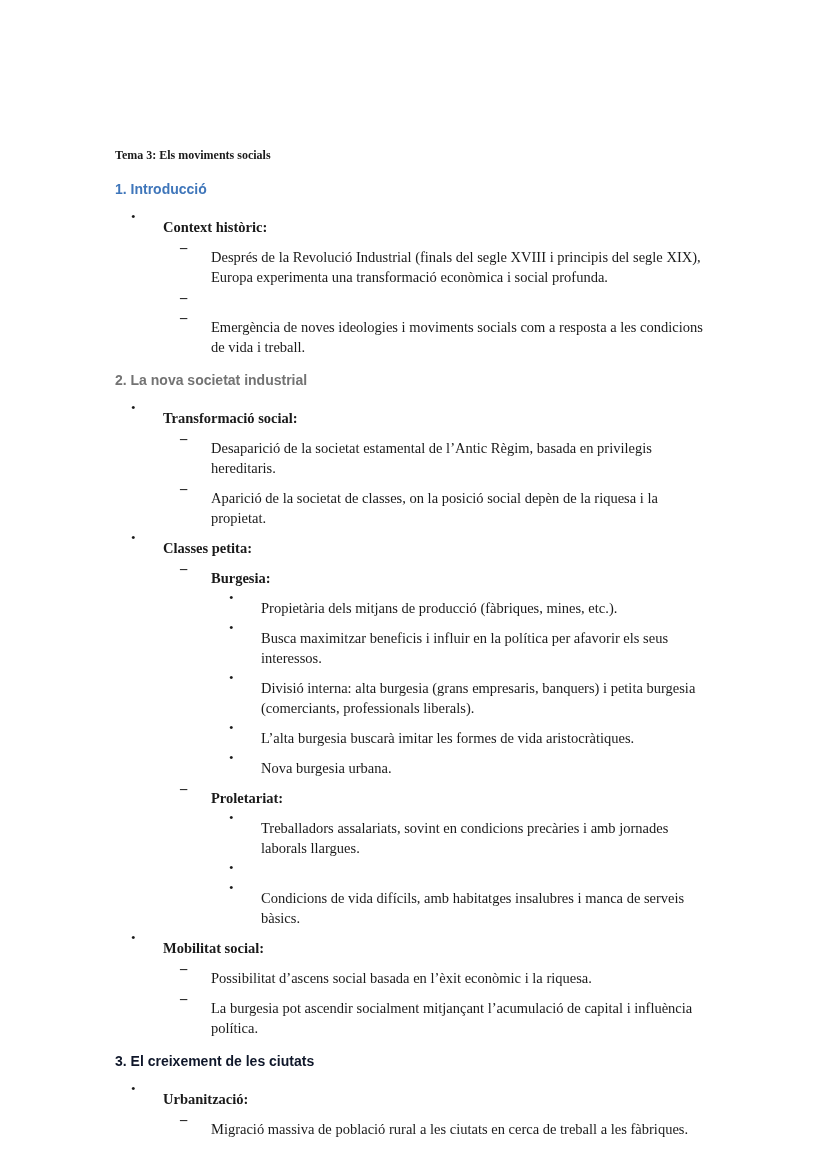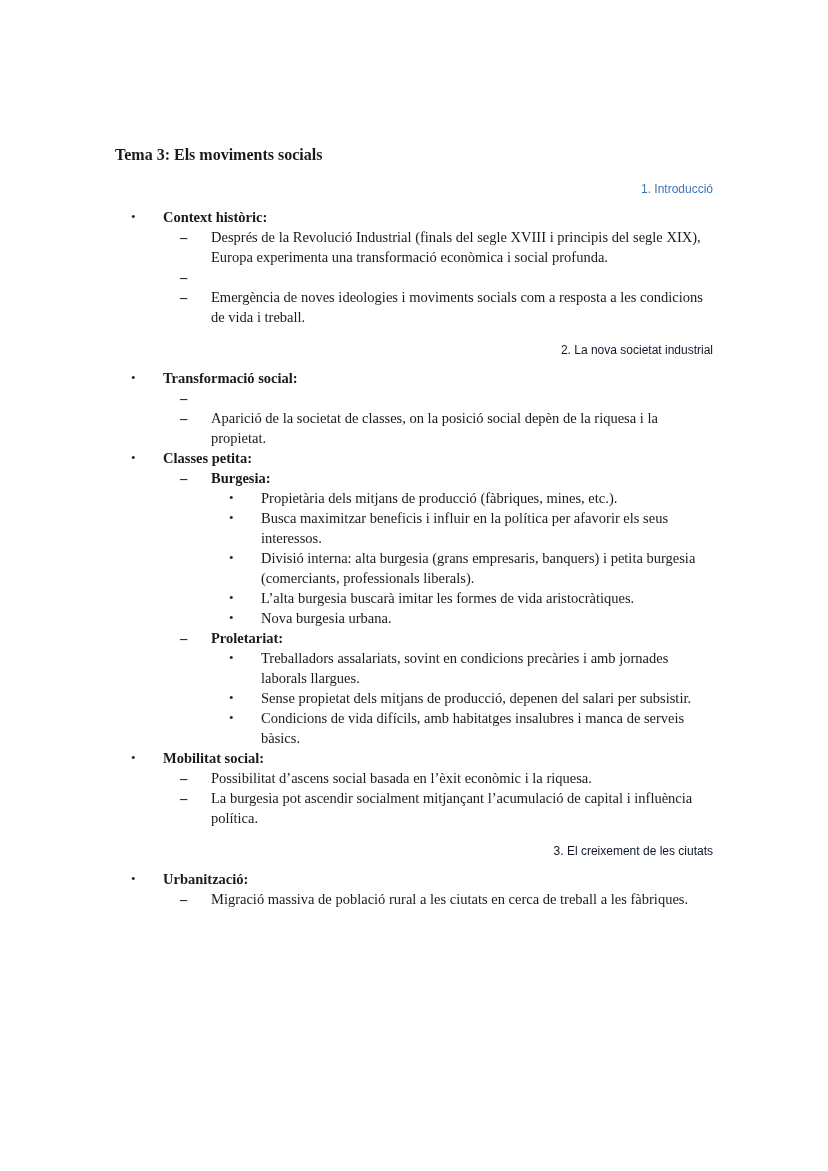--- a/index.html
+++ b/index.html
@@ -15,46 +15,45 @@
     height: 1171px;
     padding: 144px 115px 0 115px;
     font-family: "Liberation Serif", serif;
     font-size: 14.5px;
     line-height: 20px;
     color: #1a1a1a;
   }
   .doc-title {
     font-family: "Liberation Serif", serif;
     font-weight: 700;
-    font-size: 16px;
+    font-size: 12px;
     line-height: 22px;
   }
   .sec-h {
     font-family: "Liberation Sans", sans-serif;
-    font-weight: 400;
-    font-size: 12px;
+    font-weight: 700;
+    font-size: 14px;
     line-height: 18px;
     margin: 14px 0 9px 0;
     color: #3f76ba;
-    text-align: right;
   }
   .row { display: flex; align-items: flex-start; }
   .row .mk {
     flex: 0 0 auto;
     text-align: left;
   }
   .l1 { padding-left: 16px; }
   .l1 .mk { width: 32px; }
   .l2 { padding-left: 65px; }
   .l2 .mk { width: 31px; }
   .l3 { padding-left: 114px; }
   .l3 .mk { width: 32px; }
   .mk.dash { font-weight: 700; }
   .mk.dot { font-size: 13px; line-height: 20px; }
-  .txt { flex: 1 1 auto; }
+  .txt { flex: 1 1 auto; margin-top: 10px; }
   .lbl { font-weight: 700; }
 </style>
 </head>
 <body style="background: rgb(255, 255, 255);">
 
 <div class="page" style="color: rgb(26, 26, 26);">
 
   <div class="doc-title">Tema 3: Els moviments socials</div>
 
   <div class="sec-h" style="color: rgb(63, 118, 186);">1. Introducció</div>
@@ -68,28 +67,29 @@
     <span class="txt">Després de la Revolució Industrial (finals del segle XVIII i principis del segle XIX), Europa experimenta una transformació econòmica i social profunda.</span>
   </div>
   <div class="row l2">
     <span class="mk dash">–</span>
   </div>
   <div class="row l2">
     <span class="mk dash">–</span>
     <span class="txt">Emergència de noves ideologies i moviments socials com a resposta a les condicions de vida i treball.</span>
   </div>
 
-  <div class="sec-h" style="color: #0f172a;">2. La nova societat industrial</div>
+  <div class="sec-h" style="color: #737373;">2. La nova societat industrial</div>
 
   <div class="row l1">
     <span class="mk dot">•</span>
     <span class="txt lbl">Transformació social:</span>
   </div>
   <div class="row l2">
     <span class="mk dash">–</span>
+    <span class="txt">Desaparició de la societat estamental de l’Antic Règim, basada en privilegis hereditaris.</span>
   </div>
   <div class="row l2">
     <span class="mk dash">–</span>
     <span class="txt">Aparició de la societat de classes, on la posició social depèn de la riquesa i la propietat.</span>
   </div>
 
   <div class="row l1">
     <span class="mk dot">•</span>
     <span class="txt lbl">Classes petita:</span>
   </div>
@@ -122,21 +122,20 @@
   <div class="row l2">
     <span class="mk dash">–</span>
     <span class="txt lbl">Proletariat:</span>
   </div>
   <div class="row l3">
     <span class="mk dot">•</span>
     <span class="txt">Treballadors assalariats, sovint en condicions precàries i amb jornades laborals llargues.</span>
   </div>
   <div class="row l3">
     <span class="mk dot">•</span>
-    <span class="txt">Sense propietat dels mitjans de producció, depenen del salari per subsistir.</span>
   </div>
   <div class="row l3">
     <span class="mk dot">•</span>
     <span class="txt">Condicions de vida difícils, amb habitatges insalubres i manca de serveis bàsics.</span>
   </div>
 
   <div class="row l1">
     <span class="mk dot">•</span>
     <span class="txt lbl">Mobilitat social:</span>
   </div>

